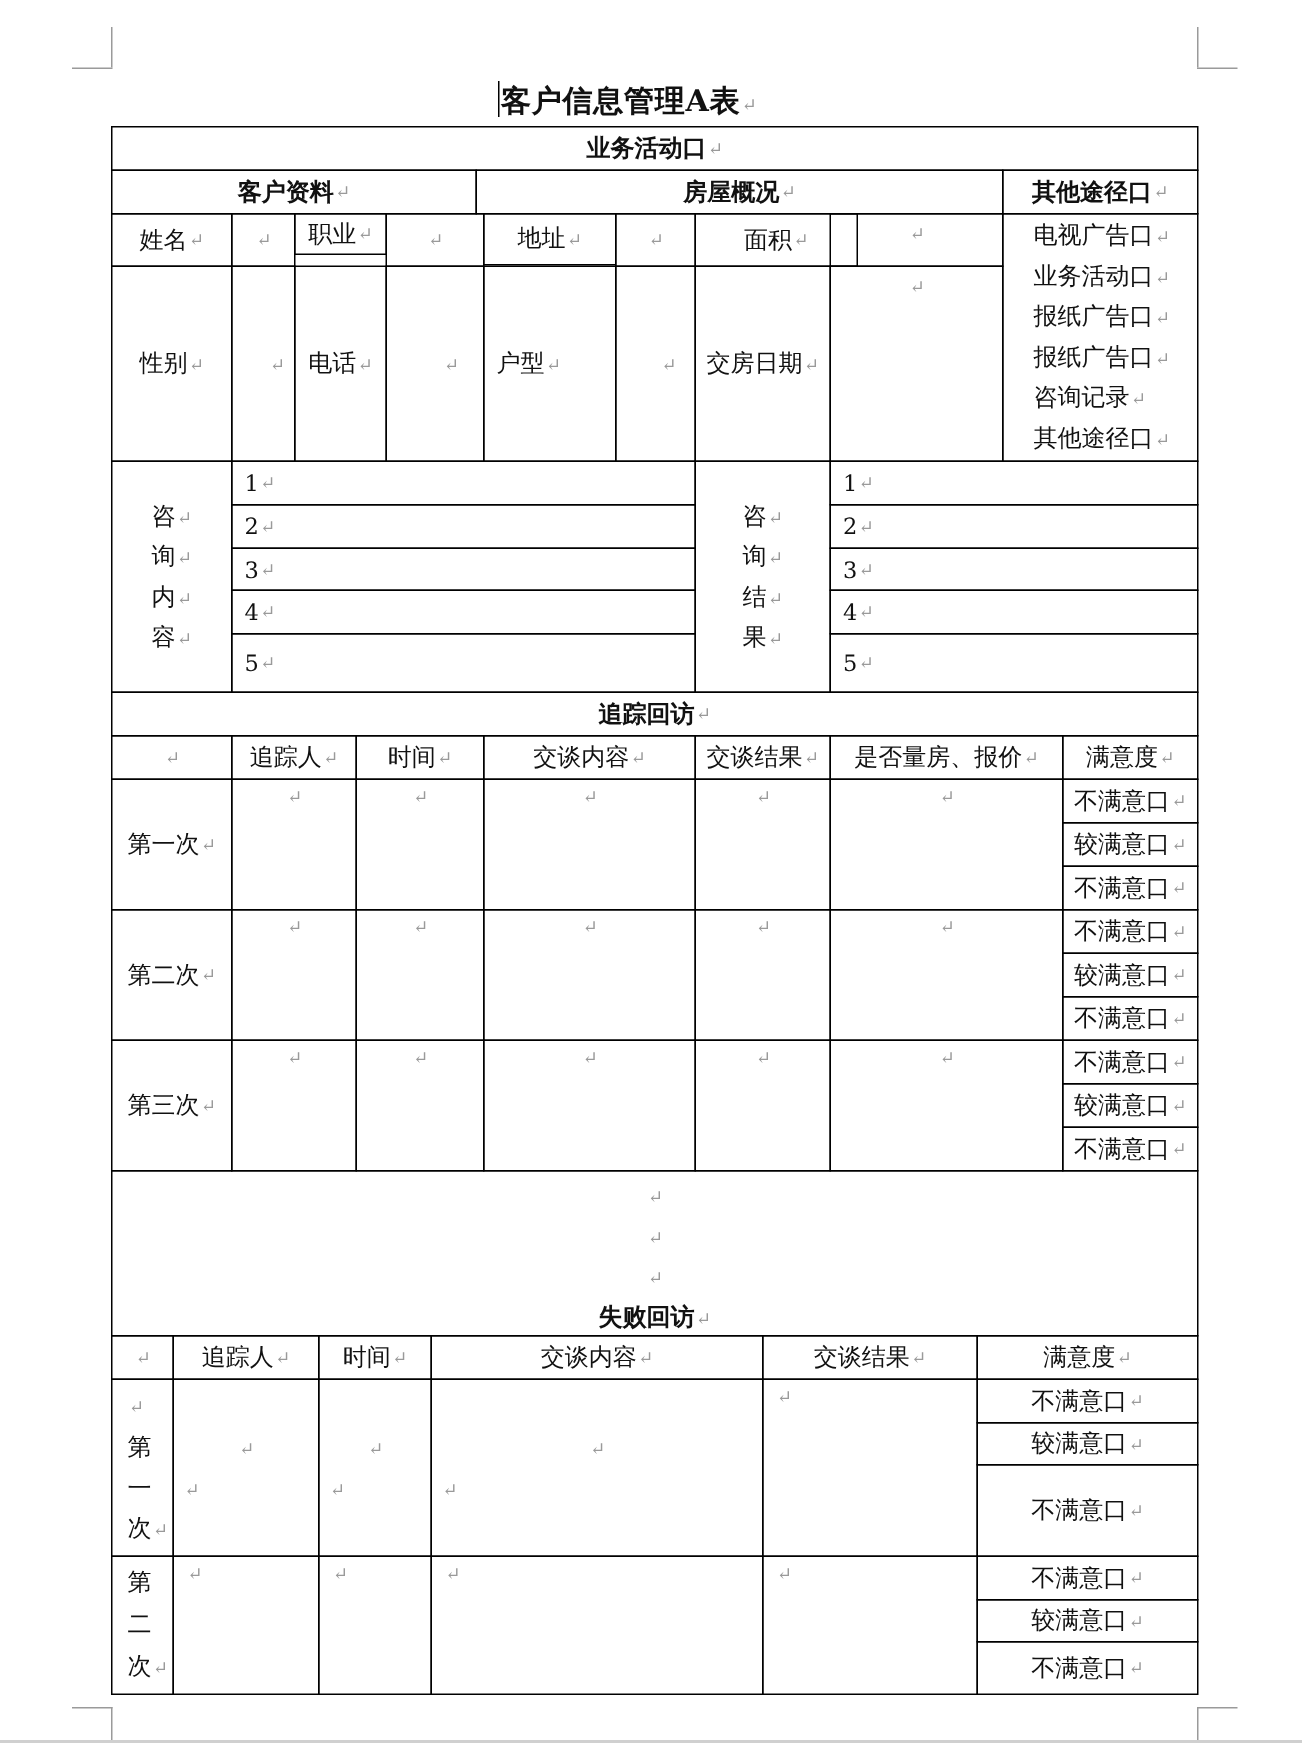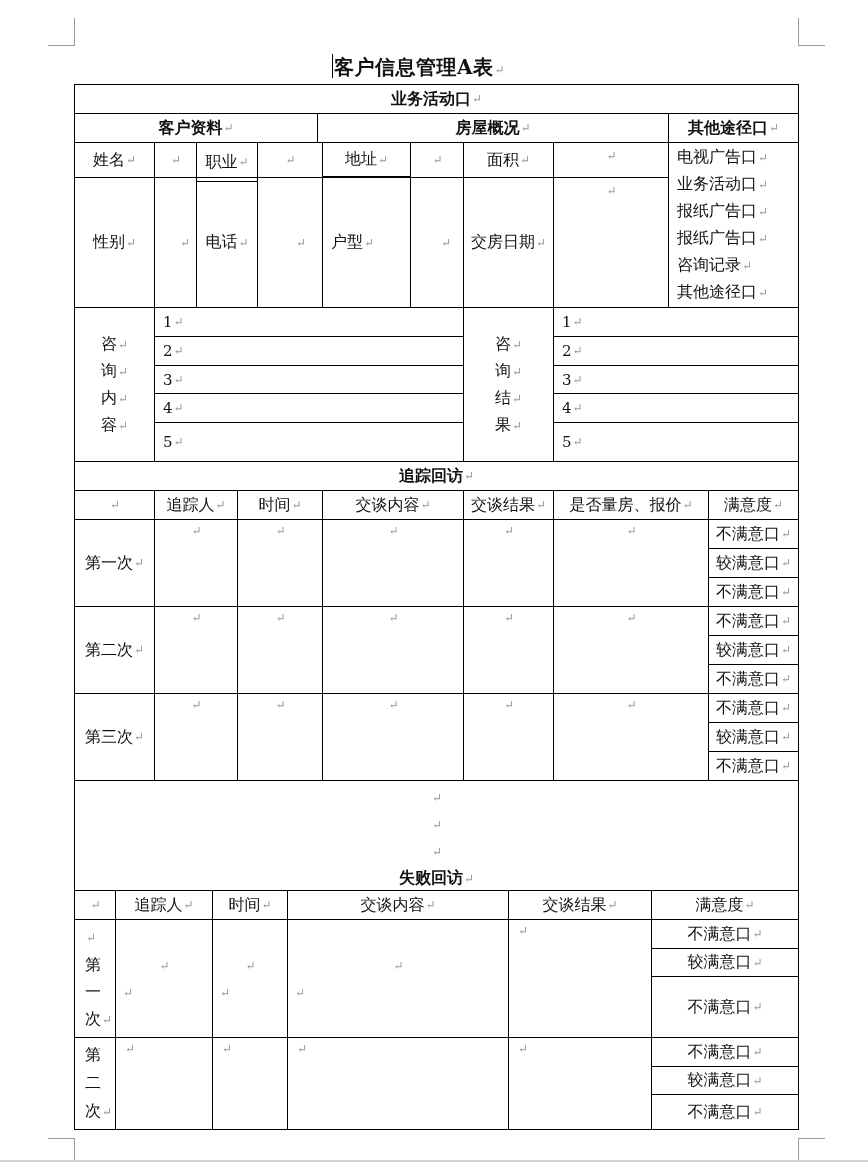--- a/index.html
+++ b/index.html
@@ -10,21 +10,21 @@
   .title { position: absolute; left: 332px; top: 54px; font-size: 20px; font-weight: bold; letter-spacing: 0.5px; text-align: right; }
   .title .caret { display: inline-block; width: 1px; height: 24px; background: #000; vertical-align: -4px; margin-right: 1px; }
   .pm { color: #9a9a9a; font-size: 12px; font-weight: normal; margin-left: 1px; }
   .c { position: absolute; box-sizing: border-box; border: 1px solid #000; font-size: 16px;
        display: flex; align-items: center; justify-content: center; overflow: hidden; white-space: nowrap; }
   .c.bold { font-weight: bold; }
   .c.top { align-items: flex-start; padding-top: 4px; }
   .c.left { justify-content: flex-start; padding-left: 8px; }
   .c.vert { flex-direction: column; line-height: 25px; }
   .c.vertl { flex-direction: column; justify-content: space-between; align-items: flex-start; padding: 4px 0 4px 12px; line-height: 26px; }
-  .sources { flex-direction: column; align-items: flex-start; justify-content: center; padding-left: 8px; line-height: 25px; }
+  .sources { flex-direction: column; align-items: flex-start; justify-content: center; padding-left: 20px; line-height: 25px; }
   .nums { font-size: 15px; }
   .blankrows { flex-direction: column; line-height: 25px; }
 </style>
 </head>
 <body>
 
 <div class="crop" style="left:74px;top:18px;height:27px;border-left-width:1px;"></div>
 <div class="crop" style="left:48px;top:45px;width:27px;border-top-width:1px;"></div>
 <div class="crop" style="left:798px;top:18px;height:27px;border-left-width:1px;"></div>
 <div class="crop" style="left:798px;top:45px;width:27px;border-top-width:1px;"></div>
@@ -55,35 +55,35 @@
     <span class="pm">↵</span>
 </div>
 
 <div class="c" style="left:74px;top:142px;width:81px;height:36px;">
     <span>姓名</span>
     <span class="pm">↵</span>
   </div>
 <div class="c" style="left:154px;top:142px;width:43px;height:36px;">
     <span class="pm">↵</span>
   </div>
-<div class="c" style="left:196px;top:142px;width:62px;height:40px;">
+<div class="c" style="left:196px;top:142px;width:62px;height:28px;">
     <span>职业</span>
     <span class="pm">↵</span>
   </div>
 <div class="c" style="left:257px;top:142px;width:66px;height:36px;">
     <span class="pm">↵</span>
   </div>
 <div class="c" style="left:322px;top:142px;width:89px;height:35px;">
     <span>地址</span>
     <span class="pm">↵</span>
   </div>
 <div class="c" style="left:410px;top:142px;width:54px;height:36px;">
     <span class="pm">↵</span>
   </div>
-<div class="c" style="left:463px;top:142px;width:91px;height:36px;">
+<div class="c" style="left:463px;top:142px;width:109px;height:36px;">
     <span>面积</span>
     <span class="pm">↵</span>
   </div>
 <div class="c top" style="left:553px;top:142px;width:116px;height:36px;padding-top:6px;">
     <span class="pm">↵</span>
   </div>
 
 <div class="c" style="left:74px;top:177px;width:81px;height:131px;">
     <span>性别</span>
     <span class="pm">↵</span>

